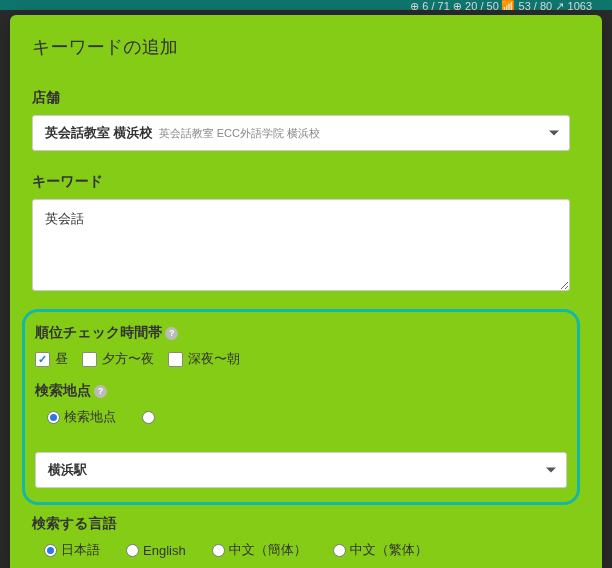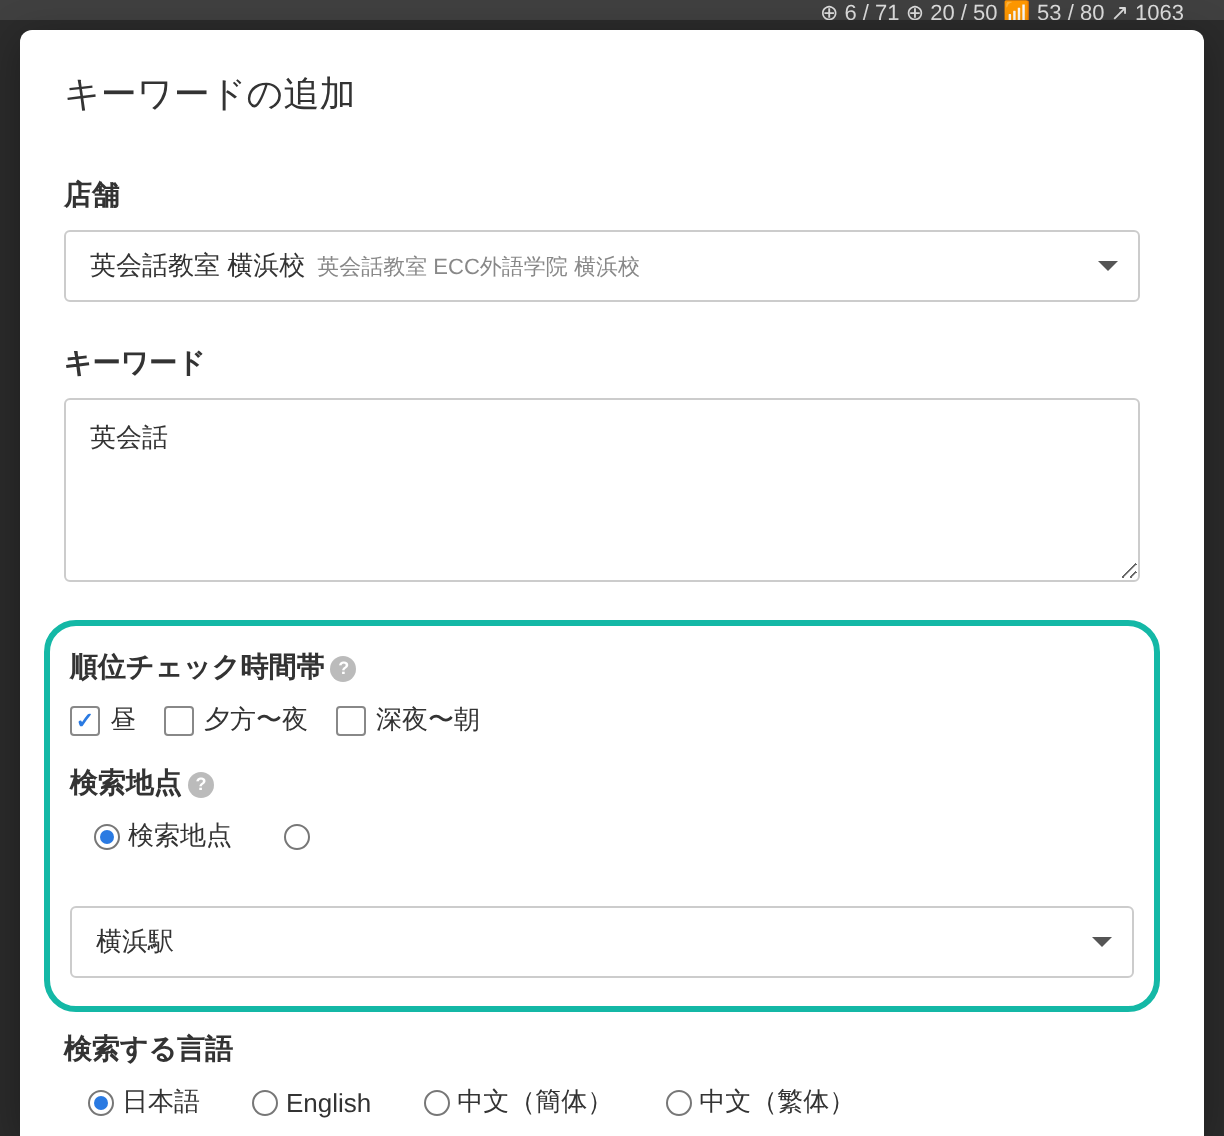--- a/index.html
+++ b/index.html
@@ -3,35 +3,35 @@
   <meta charset="utf-8">
   <style>
     * { box-sizing: border-box; margin: 0; padding: 0; }
     html, body { width: 612px; height: 568px; overflow: hidden; font-family: "Hiragino Sans", "Hiragino Kaku Gothic ProN", Meiryo, sans-serif; }
     body { background: #2b2b2b; padding-top: 10px; }
     .topbar {
       height: 10px;
       width: 100%;
       position: absolute;
       top: 0; left: 0;
-      background: #404040;
+      background: #0f766e;
       color: #ddd;
       font-size: 11px;
       text-align: right;
       padding-right: 20px;
       white-space: nowrap;
       overflow: hidden;
     }
     .modal {
       position: absolute;
       top: 15px;
       left: 10px;
       right: 10px;
       bottom: 0;
-      background: #ffffff;
+      background: #84cc16;
       border-radius: 6px 6px 0 0;
       padding: 20px 32px 10px 22px;
       box-shadow: 0 4px 20px rgba(0,0,0,0.3);
       overflow: hidden;
     }
     .modal-title {
       font-size: 18px;
       font-weight: 500;
       color: #333;
       margin-bottom: 30px;
@@ -59,21 +59,21 @@
       border-radius: 3px;
       background: #fff;
       padding: 8px 28px 8px 12px;
       font-size: 13px;
       color: #333;
       cursor: pointer;
       display: flex;
       align-items: baseline;
       gap: 6px;
     }
-    .select .primary { font-weight: 400; }
+    .select .primary { font-weight: 700; }
     .select .secondary { font-size: 11px; color: #888; }
     .select .caret {
       position: absolute; right: 10px; top: 50%;
       transform: translateY(-50%);
       width: 0; height: 0;
       border-left: 5px solid transparent;
       border-right: 5px solid transparent;
       border-top: 5px solid #555;
     }
     .textarea {

